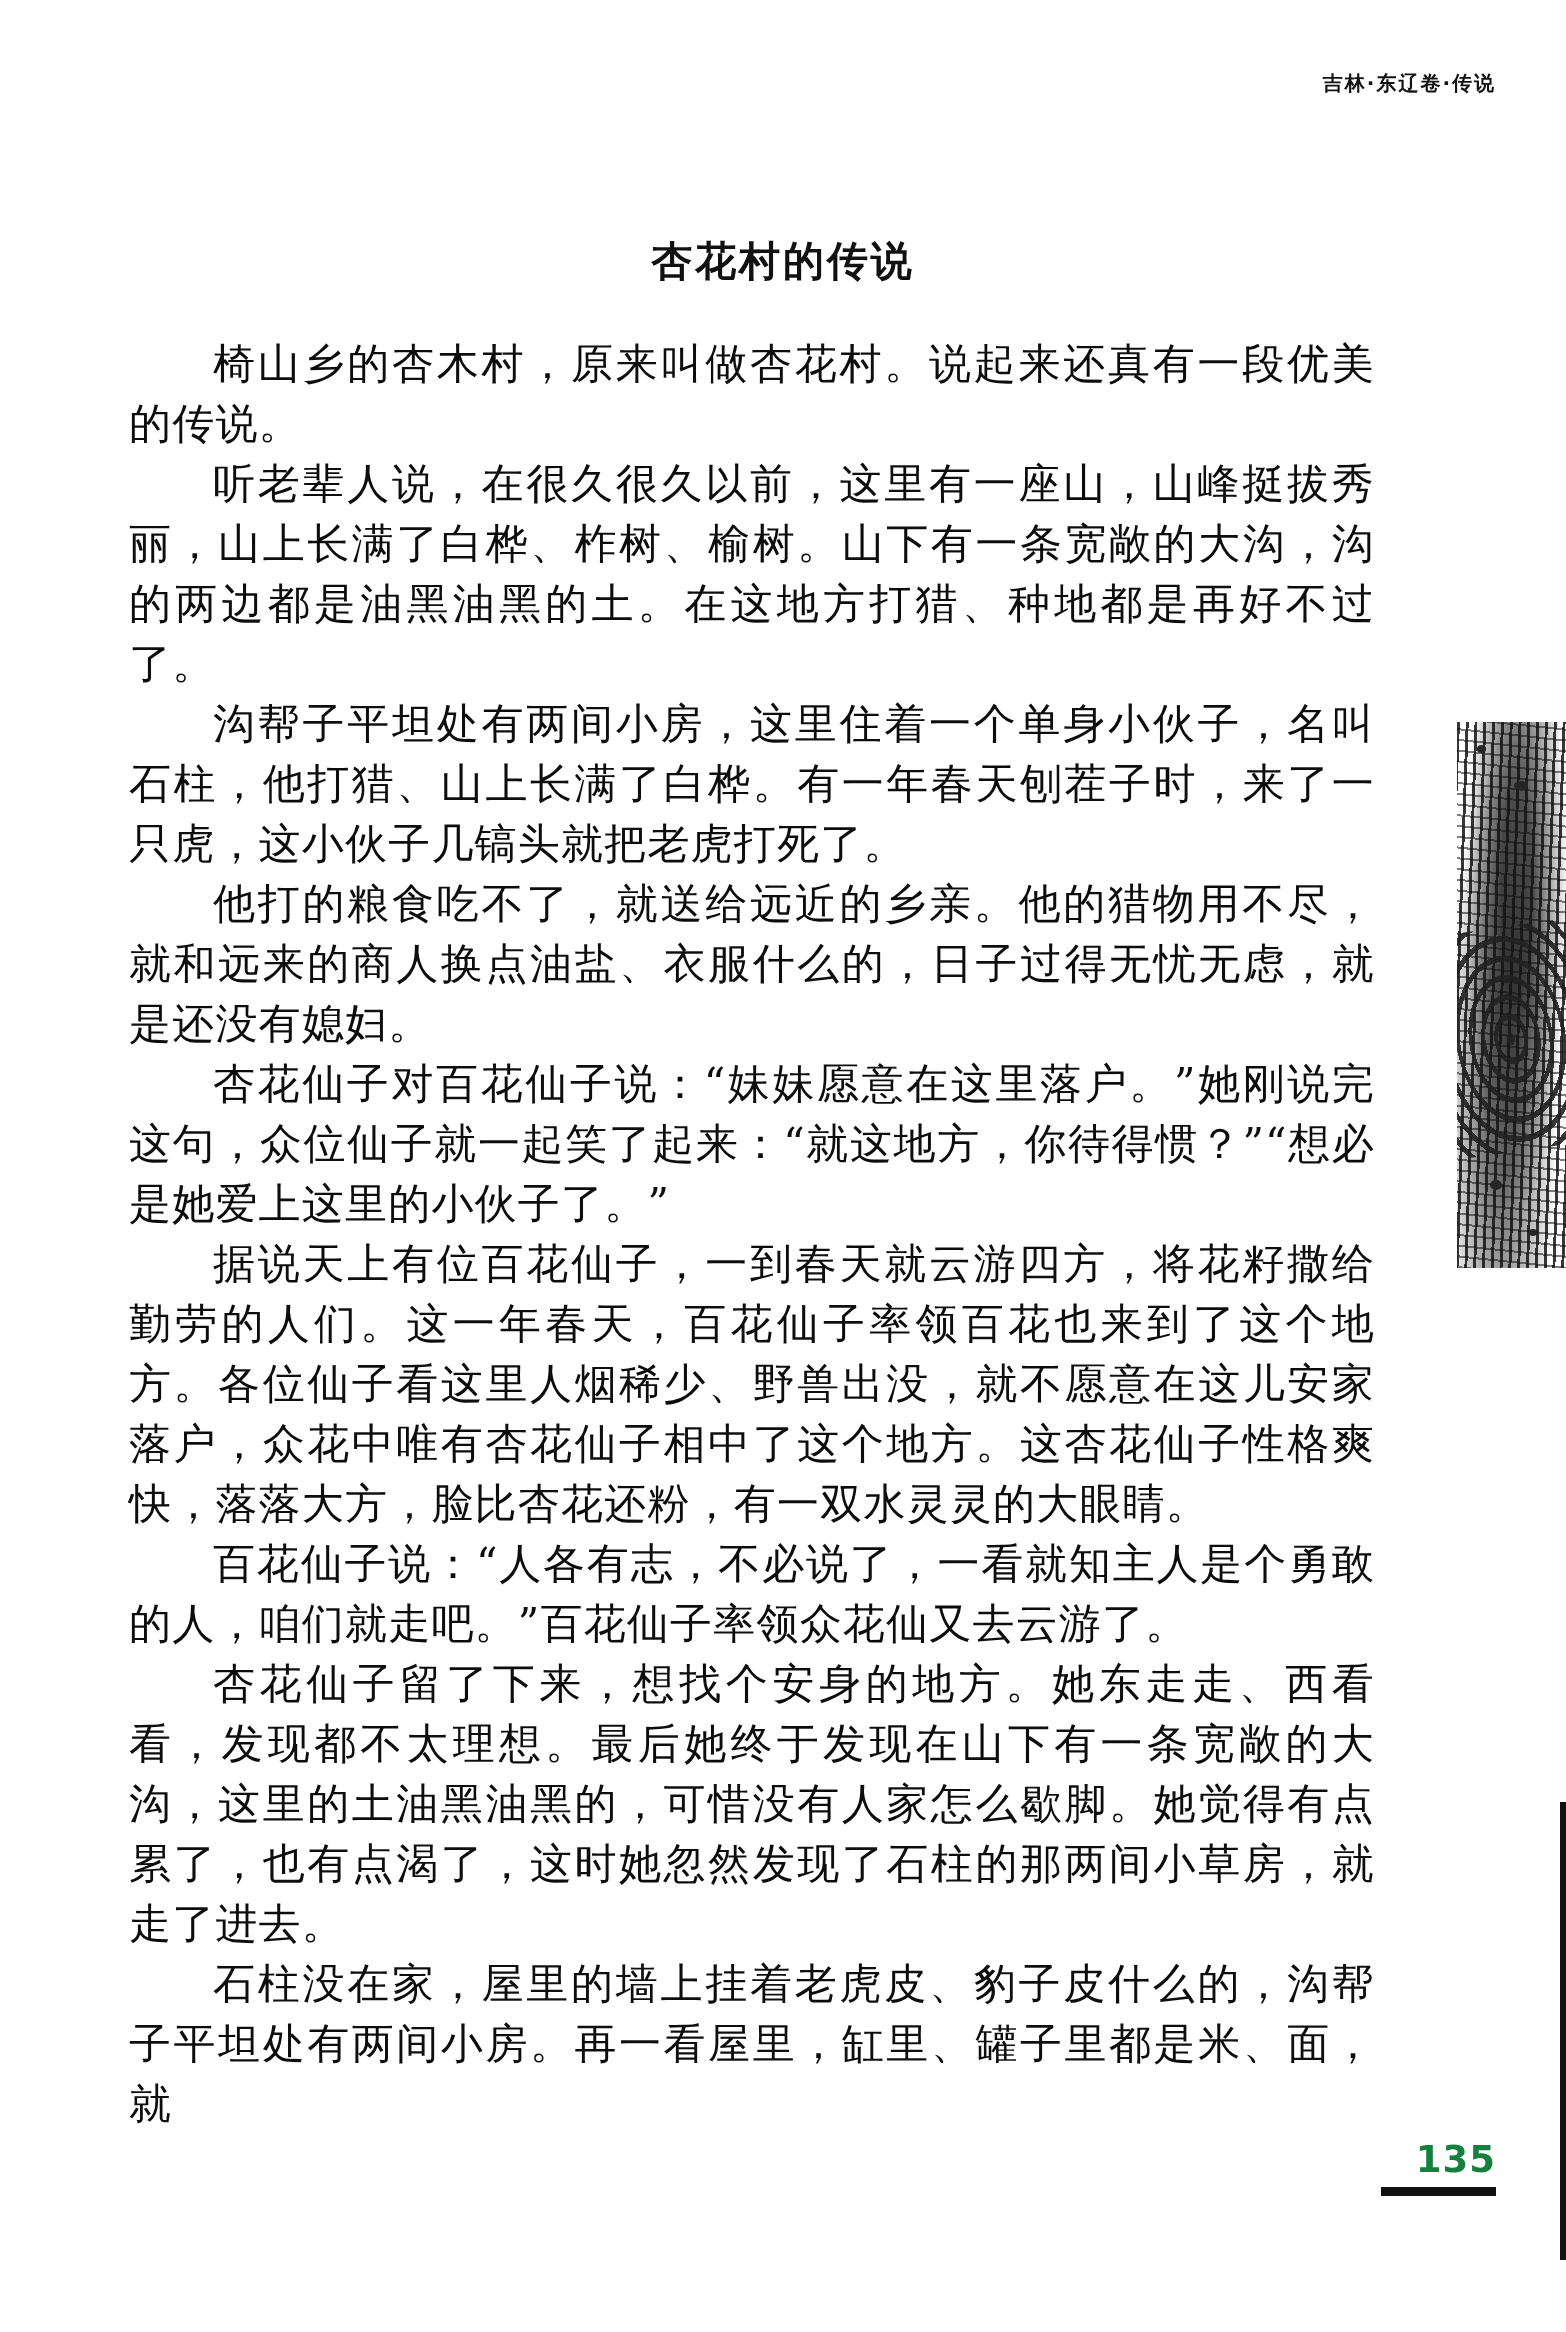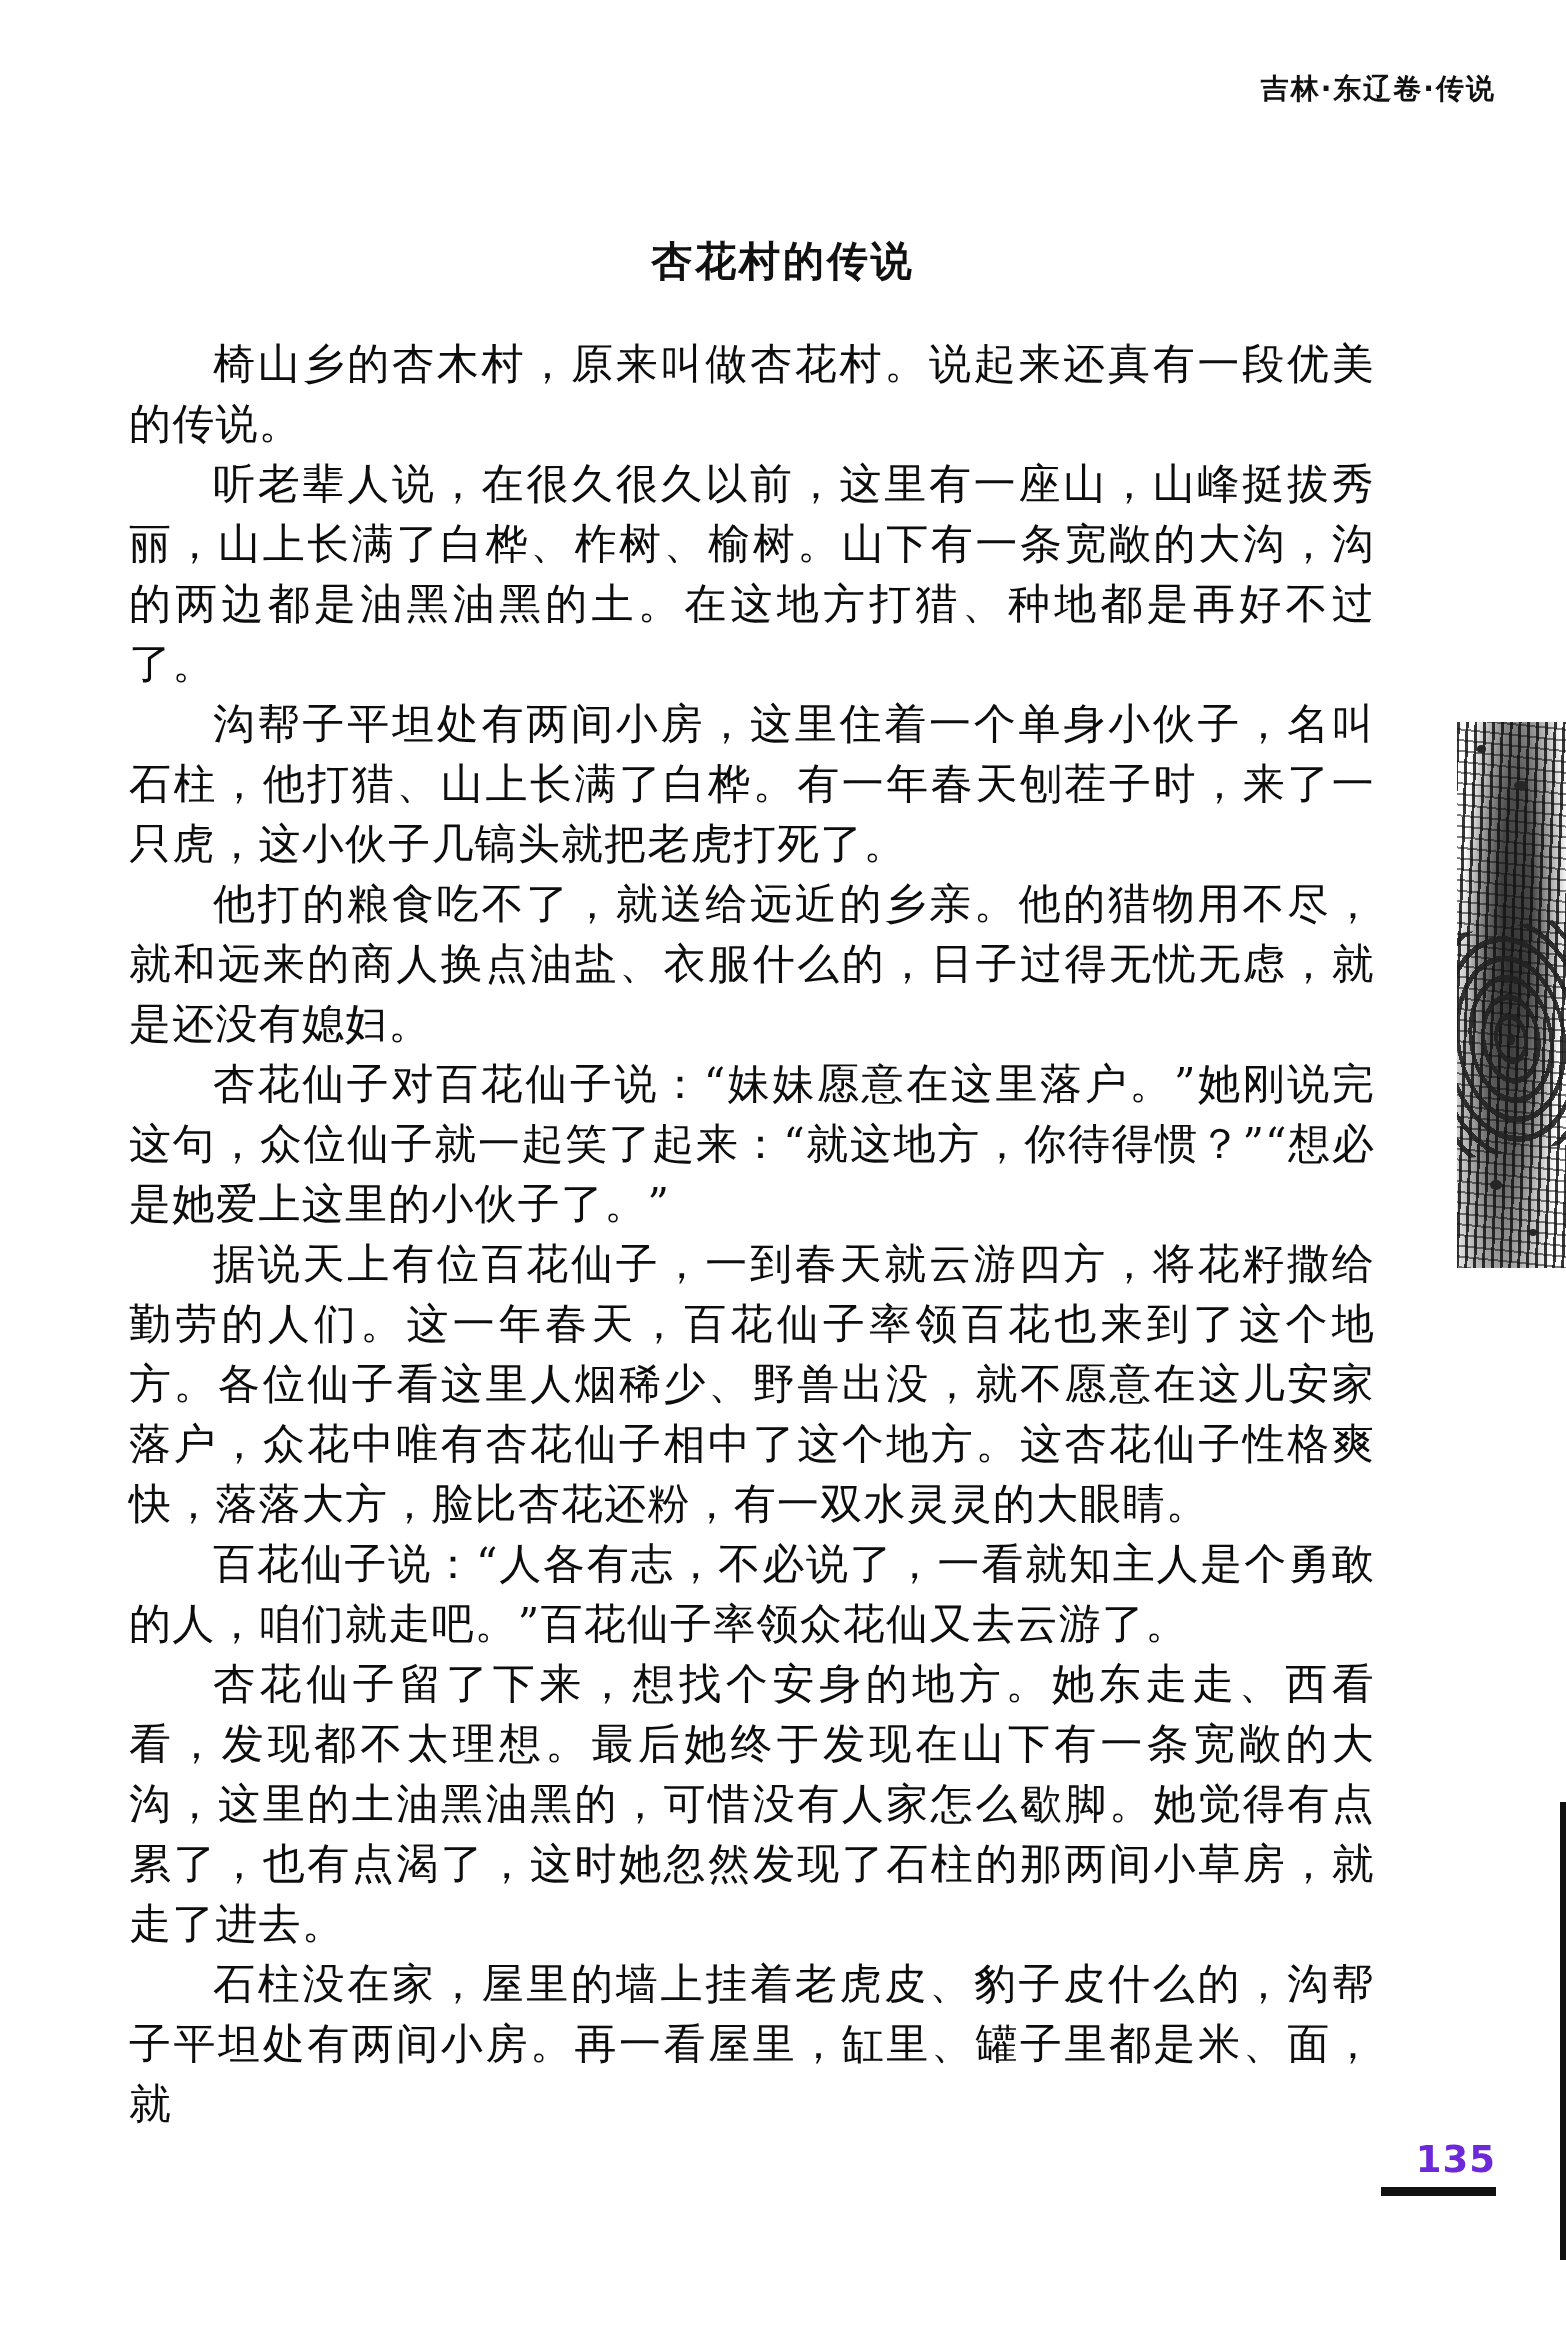--- a/index.html
+++ b/index.html
@@ -22,21 +22,21 @@
     background: #ffffff;
   }
 
   
   .running-head {
     position: absolute;
     top: 70px;
     right: 70px;
     font-family: "DejaVu Sans", "Liberation Sans", sans-serif;
     font-weight: bold;
-    font-size: 28px;
+    font-size: 20px;
     letter-spacing: 2px;
     color: #111111;
     white-space: nowrap;
   }
 
   
   .article-title {
     position: absolute;
     top: 207px;
     left: 0;
@@ -119,21 +119,21 @@
     right: 70px;
     bottom: 137px;
     text-align: right;
     font-family: "DejaVu Sans", "Liberation Sans", sans-serif;
   }
   .folio .num {
     font-size: 37px;
     font-weight: bold;
     letter-spacing: 1px;
     line-height: 43px;
-    color: #6d28d9;
+    color: #15803d;
   }
   .folio .rule {
     margin-top: 5.9px;
     width: 115px;
     height: 8.8px;
     background: #111111;
     margin-left: auto;
   }
 </style>
 </head>

